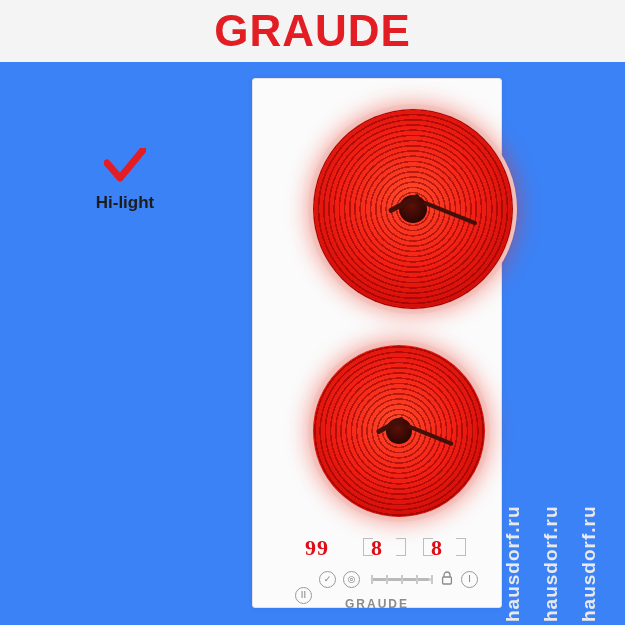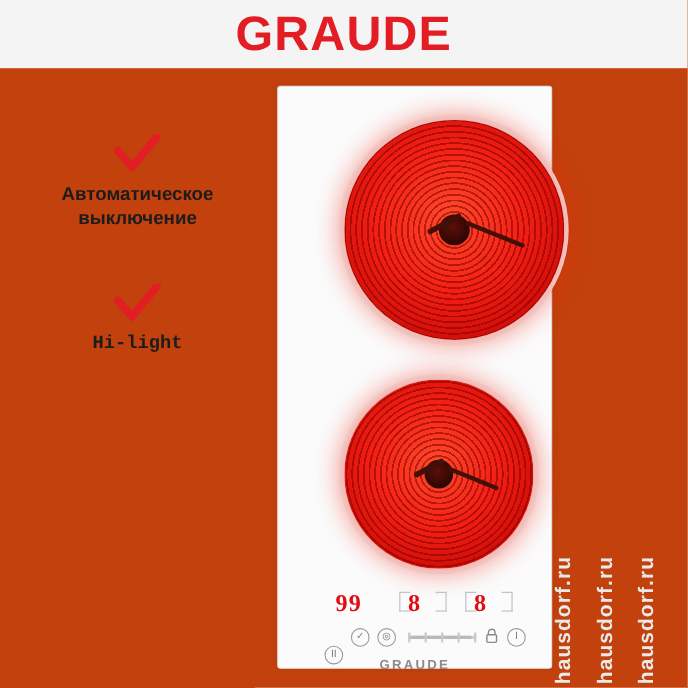--- a/index.html
+++ b/index.html
@@ -10,21 +10,21 @@
     width: 625px;
     height: 625px;
     overflow: hidden;
     font-family: "Liberation Sans", sans-serif;
     background: #ffffff;
   }
   .page {
     position: relative;
     width: 625px;
     height: 625px;
-    background: #c2410c;
+    background: #3b82f6;
   }
 
   
   .header {
     position: absolute;
     left: 0; top: 0;
     width: 625px;
     height: 62px;
     background: #f4f4f4;
     display: flex;
@@ -60,21 +60,21 @@
   .feature-text {
     font-size: 17px;
     font-weight: bold;
     color: #1c1c1c;
     line-height: 1.3;
     padding: 0 26px;
     white-space: pre-line;
   }
   .f1 { margin-top: 22px; }
   .f2 { margin-top: 48px; }
-  .f3 { margin-top: 48px; font-family: Liberation Mono, monospace; }
+  .f3 { margin-top: 48px; }
 
   
   .watermark {
     position: absolute;
     color: #e9e9e9;
     font-size: 19px;
     font-weight: bold;
     letter-spacing: 1px;
     transform-origin: left bottom;
     transform: rotate(-90deg);
@@ -244,27 +244,20 @@
   <div class="header">
     <div class="brand-title">GRAUDE</div>
   </div>
 
   <div class="watermark wm1">hausdorf.ru</div>
   <div class="watermark wm2">hausdorf.ru</div>
   <div class="watermark wm3">hausdorf.ru</div>
 
   <div class="features">
 
-    <div class="feature f1">
-      <svg class="check" viewBox="0 0 42 34">
-        <path d="M3 15 L16 30 L39 2" fill="none" stroke="#e31d24" stroke-width="7" stroke-linecap="round" stroke-linejoin="round"></path>
-      </svg>
-      <div class="feature-text">Автоматическое
-выключение</div>
-    </div>
 
 
     <div class="feature f3">
       <svg class="check" viewBox="0 0 42 34">
         <path d="M3 15 L16 30 L39 2" fill="none" stroke="#e31d24" stroke-width="7" stroke-linecap="round" stroke-linejoin="round"></path>
       </svg>
       <div class="feature-text">Hi-light</div>
     </div>
 
   </div>

